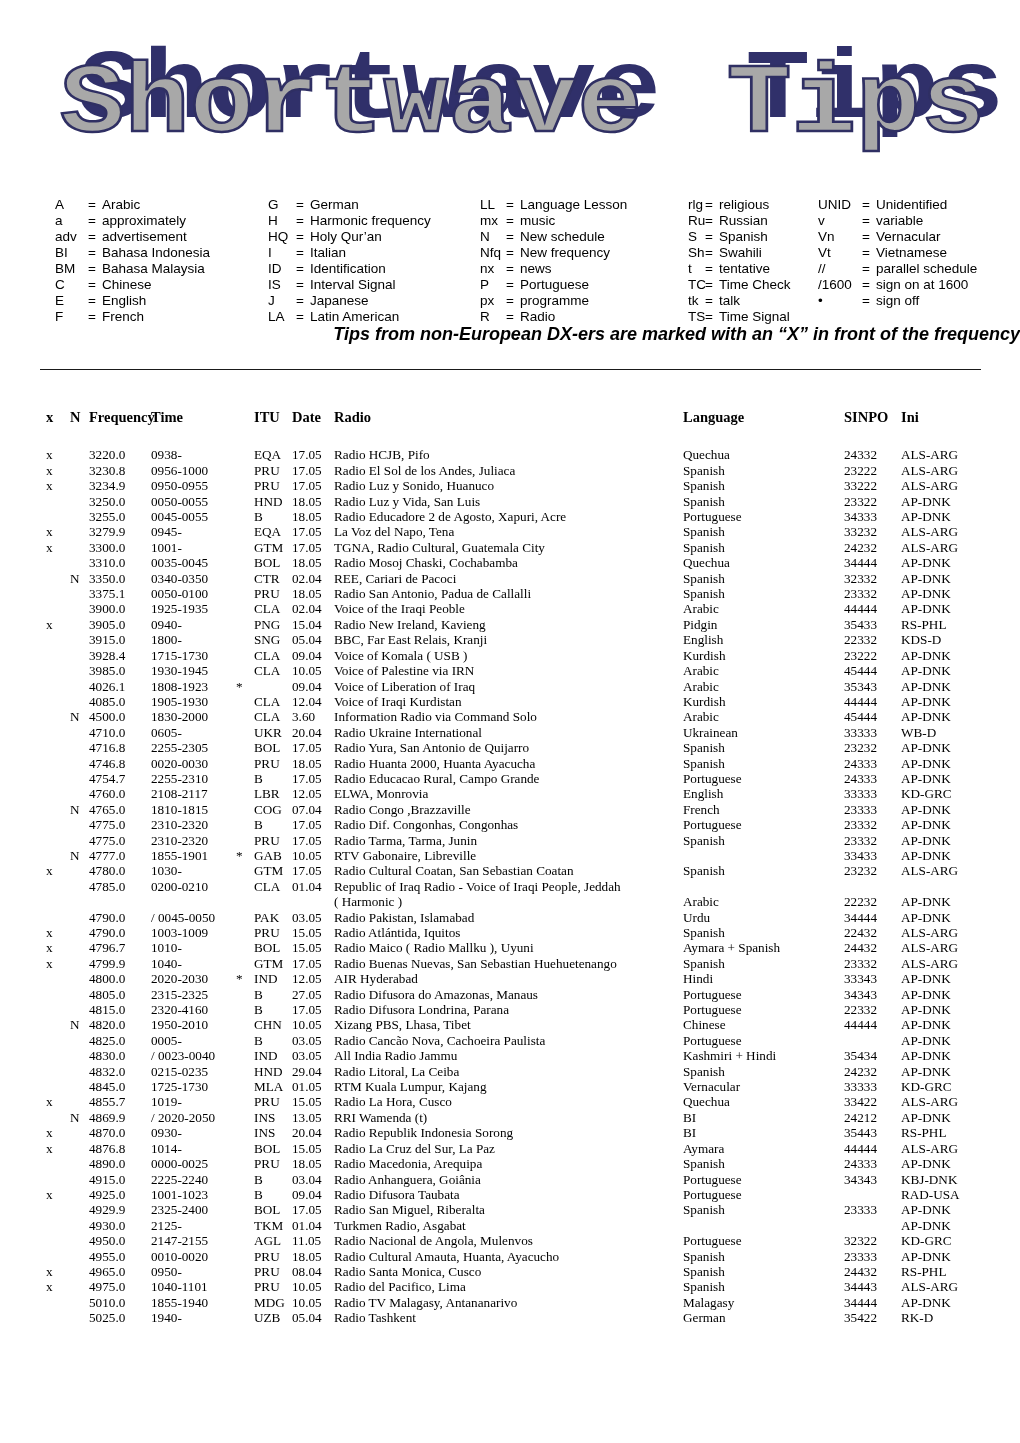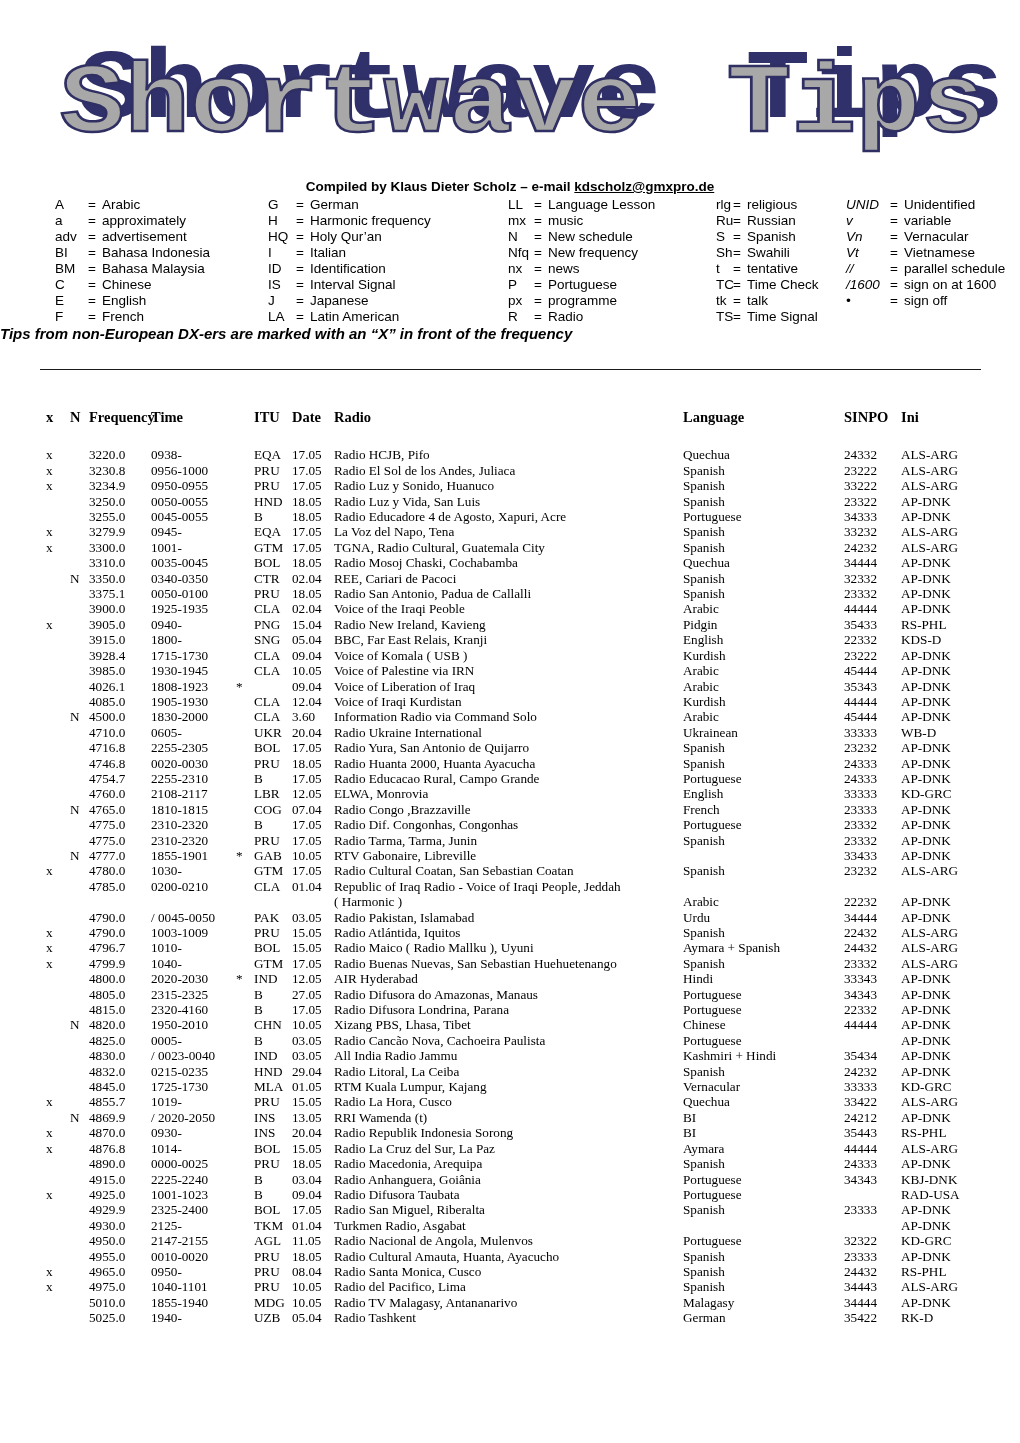--- a/index.html
+++ b/index.html
@@ -37,37 +37,37 @@
   }
   .email { text-decoration:underline; color:#000; cursor:pointer; }
 
   
   .legend {
     position:absolute; top:197px; left:55px;
     display:flex; font-size:13.5px; line-height:16px;
   }
   .legend-col-0 { width:213px; }
   .legend-col-1 { width:212px; }
-  .legend-col-2 { width:208px;margin-left:28px; }
+  .legend-col-2 { width:208px; }
   .legend-col-3 { width:130px; }
   .legend-col-4 { width:167px; }
   .legend-col-0 .abbr { width:33px; }
   .legend-col-1 .abbr { width:28px; }
   .legend-col-2 .abbr { width:26px; }
   .legend-col-3 .abbr { width:17px; }
-  .legend-col-4 .abbr { width:44px;font-style:italic; }
+  .legend-col-4 .abbr { width:44px; }
   .legend-entry { display:flex; white-space:nowrap; }
   .abbr { flex-shrink:0; }
   .eq { width:14px; flex-shrink:0; }
 
   
   .notes {
     position:absolute; top:326px; left:0; width:100%;
-    text-align:left; font-weight:bold; font-style:italic;
-    font-size:15px; line-height:16px;
+    text-align:right; font-weight:bold; font-style:italic;
+    font-size:18px; line-height:16px;
   }
 
   
   .divider {
     position:absolute; top:369px; left:40px; width:941px;
     border:none; border-top:1.5px solid #1a1a1a;
   }
 
   
   .table {
@@ -85,24 +85,20 @@
 </style>
 </head>
 <body>
 
 <div class="page">
 
   <div class="title-wrap">
     <span class="title-text" style="color: rgb(168, 168, 168); text-shadow: rgb(48, 48, 106) 17px -14px 0px; -webkit-text-stroke: 2.5px rgb(47, 47, 99);">Shortwave Tips</span>
   </div>
 
-  <div class="compiled">
-    <span>Compiled by Klaus Dieter Scholz – e-mail</span>
-    <a class="email">kdscholz@gmxpro.de</a>
-  </div>
 
   <div class="legend" id="legend">
       <div class="legend-col legend-col-0">
         <div class="legend-entry">
           <span class="abbr">A</span>
           <span class="eq">=</span>
           <span class="meaning">Arabic</span>
         </div>
         <div class="legend-entry">
           <span class="abbr">a</span>
@@ -378,21 +374,21 @@
         <div class="cell c10">AP-DNK</div>
       </div>
       <div class="trow">
         <div class="cell c0"></div>
         <div class="cell c1"></div>
         <div class="cell c2">3255.0</div>
         <div class="cell c3">0045-0055</div>
         <div class="cell c4"></div>
         <div class="cell c5">B</div>
         <div class="cell c6">18.05</div>
-        <div class="cell c7">Radio Educadore 4 de Agosto, Xapuri, Acre</div>
+        <div class="cell c7">Radio Educadore 2 de Agosto, Xapuri, Acre</div>
         <div class="cell c8">Portuguese</div>
         <div class="cell c9">34333</div>
         <div class="cell c10">AP-DNK</div>
       </div>
       <div class="trow">
         <div class="cell c0">x</div>
         <div class="cell c1"></div>
         <div class="cell c2">3279.9</div>
         <div class="cell c3">0945-</div>
         <div class="cell c4"></div>

